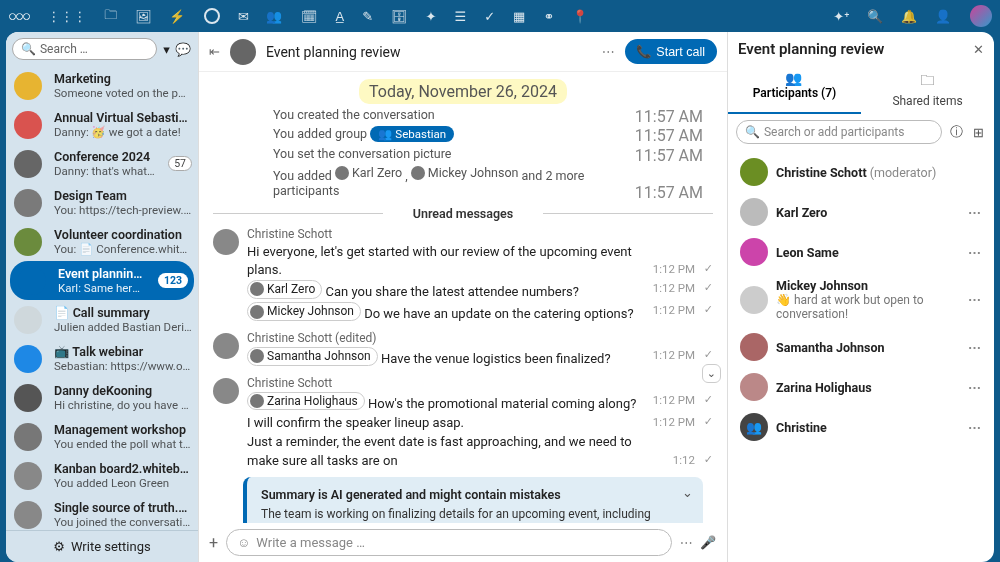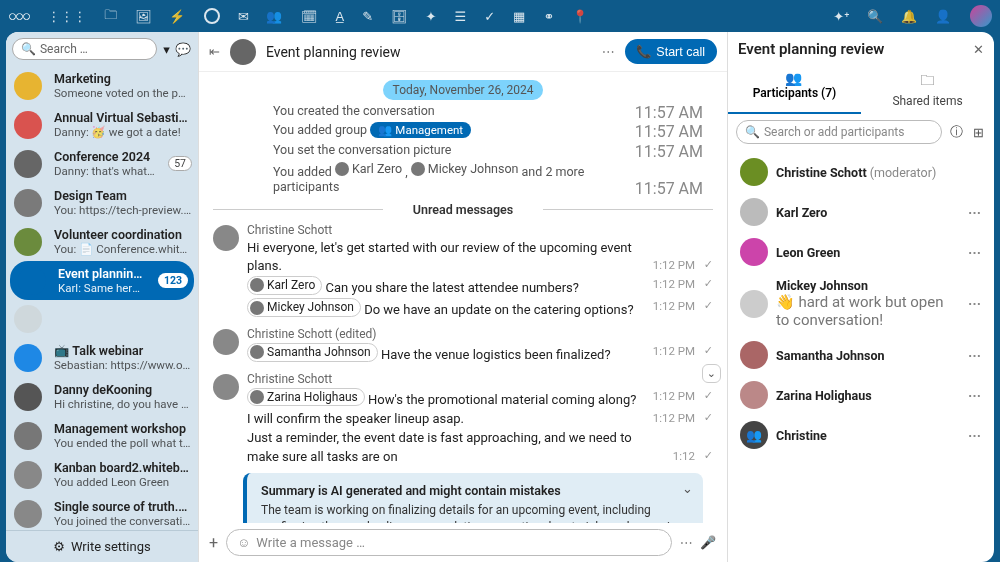--- a/index.html
+++ b/index.html
@@ -29,21 +29,21 @@
 .sidebar-footer { padding: 8px; text-align: center; font-size: 13px; cursor: pointer; display:flex;align-items:center;justify-content:center;gap:6px; border-top:1px solid #b8cad6; }
 
 .main { flex: 1; display: flex; flex-direction: column; border-left: 1px solid #ddd; border-right: 1px solid #ddd; }
 .main-header { height: 40px; display: flex; align-items: center; gap: 10px; padding: 0 10px; border-bottom: 1px solid #eee; }
 .main-header .room-avatar { width: 26px; height: 26px; border-radius: 50%; background: #666; }
 .main-header .room-title { flex: 1; font-size: 14px; }
 .start-call { background: #0069b4; color: #fff; border: none; border-radius: 16px; padding: 5px 12px; font-size: 12.5px; cursor: pointer; display:flex;align-items:center;gap:4px; }
 
 .messages { flex: 1; overflow-y: auto; padding: 6px 14px; position: relative; }
 .date-chip { text-align: center; margin: 4px auto; }
-.date-chip span { background: #7dd3fc; padding: 3px 10px; border-radius: 10px; font-size: 12px; color: #555; }
+.date-chip span { background: #fef9c3; padding: 3px 10px; border-radius: 10px; font-size: 16px; color: #555; }
 .sys { text-align: left; font-size: 12.5px; color: #555; position: relative; padding: 2px 60px; }
 .sys .time { position: absolute; right: 10px; color: #888; font-size: 16px; }
 .chip { background: #0069b4; color: #fff; border-radius: 10px; padding: 1px 8px; font-size: 11.5px; display:inline-flex;align-items:center;gap:3px; }
 .chip-u { display:inline-flex;align-items:center;gap:3px; }
 .chip-u .dot { width:14px;height:14px;border-radius:50%;background:#777; }
 .unread { text-align: center; font-size: 12.5px; font-weight: 600; color: #333; margin: 6px 0; position: relative; }
 .unread::before, .unread::after { content:""; position:absolute; top:50%; width:34%; border-top:1px solid #ccc; }
 .unread::before{left:0} .unread::after{right:0}
 
 .msg-group { display: flex; gap: 8px; margin: 6px 0; }
@@ -72,21 +72,21 @@
 .rp-tab.active { border-bottom: 2px solid #0069b4; color: #000; font-weight:600; }
 .rp-tab .ticon { font-size:14px; display:block; }
 .rp-search-row { display:flex; gap:6px; padding: 6px 8px; align-items:center; }
 .rp-search { flex:1; border:1px solid #bbb; border-radius:14px; padding:4px 8px; display:flex;align-items:center;gap:4px;font-size:12px;color:#888; }
 .rp-icon-btn { cursor:pointer; color:#555; padding:2px; }
 .participants { padding: 2px 4px; }
 .p-row { display:flex; align-items:center; gap:8px; padding:6px 8px; cursor:pointer; border-radius:8px; }
 .p-row .pavatar { width:28px;height:28px;border-radius:50%;background:#888;flex-shrink:0; display:flex;align-items:center;justify-content:center;color:#fff;font-size:13px; }
 .p-row .pinfo { flex:1; }
 .p-row .pname { font-size:12.5px; }
-.p-row .pstat { font-size:15px; color:#777; }
+.p-row .pstat { font-size:12px; color:#777; }
 .p-row .pmore { color:#888; cursor:pointer; letter-spacing:1px; font-weight:bold; }
 .scroll-down { position:absolute; right:6px; bottom: 140px; background:#fff; border:1px solid #ccc; border-radius:6px; padding:2px 4px; cursor:pointer; font-size:11px; color:#555; }
 </style>
 </head>
 <body>
 
 <div class="topbar">
   <span class="logo">○○○</span>
   <span class="icon">⋮⋮⋮</span>
   <span class="icon">🗀</span>
@@ -164,20 +164,24 @@
         <div class="conv active">
           <span class="avatar-sm" style="background:#0069b4"></span>
   <div class="lines">
             <div class="title">Event planning review</div>
   <div class="sub">Karl: Same here. Thanks…</div>
           </div>
   <span class="badge">123</span>
         </div>
         <div class="conv">
           <span class="avatar-sm" style="background:#cfd8dc"></span>
+  <div class="lines">
+            <div class="title">📄 Call summary</div>
+  <div class="sub">Julien added Bastian Derigs</div>
+          </div>
   </div>
         <div class="conv">
           <span class="avatar-sm" style="background:#1e88e5"></span>
   <div class="lines">
             <div class="title">📺 Talk webinar</div>
   <div class="sub">Sebastian: https://www.openst…</div>
           </div>
   </div>
         <div class="conv">
           <span class="avatar-sm" style="background:#555"></span>
@@ -223,21 +227,21 @@
       <button class="start-call">
         <span>📞</span>
         <span>Start call</span>
       </button>
     </div>
 
     <div class="messages">
       <div class="date-chip"><span>Today, November 26, 2024</span></div>
       <div id="syslines">
           <div class="sys">You created the conversation<span class="time">11:57 AM</span></div>
-          <div class="sys">You added group <span class="chip">👥 Management</span><span class="time">11:57 AM</span></div>
+          <div class="sys">You added group <span class="chip">👥 Sebastian</span><span class="time">11:57 AM</span></div>
           <div class="sys">You set the conversation picture<span class="time">11:57 AM</span></div>
           <div class="sys">You added <span class="chip-u"><span class="dot"></span>Karl Zero</span> , <span class="chip-u"><span class="dot"></span>Mickey Johnson</span> and 2 more participants<span class="time">11:57 AM</span></div>
         </div>
       <div class="unread">Unread messages</div>
       <div id="msg-area">
           <div class="msg-group">
             <span class="avatar"></span>
   <div class="msg-body">
               <div class="author">Christine Schott</div>
               <div class="msg">Hi everyone, let's get started with our review of the upcoming event plans.<span class="time">1:12 PM</span><span class="check">✓</span></div>
@@ -316,21 +320,21 @@
         <div class="p-row">
           <span class="pavatar" style="background:#bbb"></span>
   <div class="pinfo">
             <div class="pname"><b>Karl Zero</b></div>
   </div>
   <span class="pmore">⋯</span>
         </div>
         <div class="p-row">
           <span class="pavatar" style="background:#c4a"></span>
   <div class="pinfo">
-            <div class="pname"><b>Leon Green</b></div>
+            <div class="pname"><b>Leon Same</b></div>
   </div>
   <span class="pmore">⋯</span>
         </div>
         <div class="p-row">
           <span class="pavatar" style="background:#ccc"></span>
   <div class="pinfo">
             <div class="pname"><b>Mickey Johnson</b></div>
   <div class="pstat">👋 hard at work but open to conversation!</div>
           </div>
   <span class="pmore">⋯</span>

